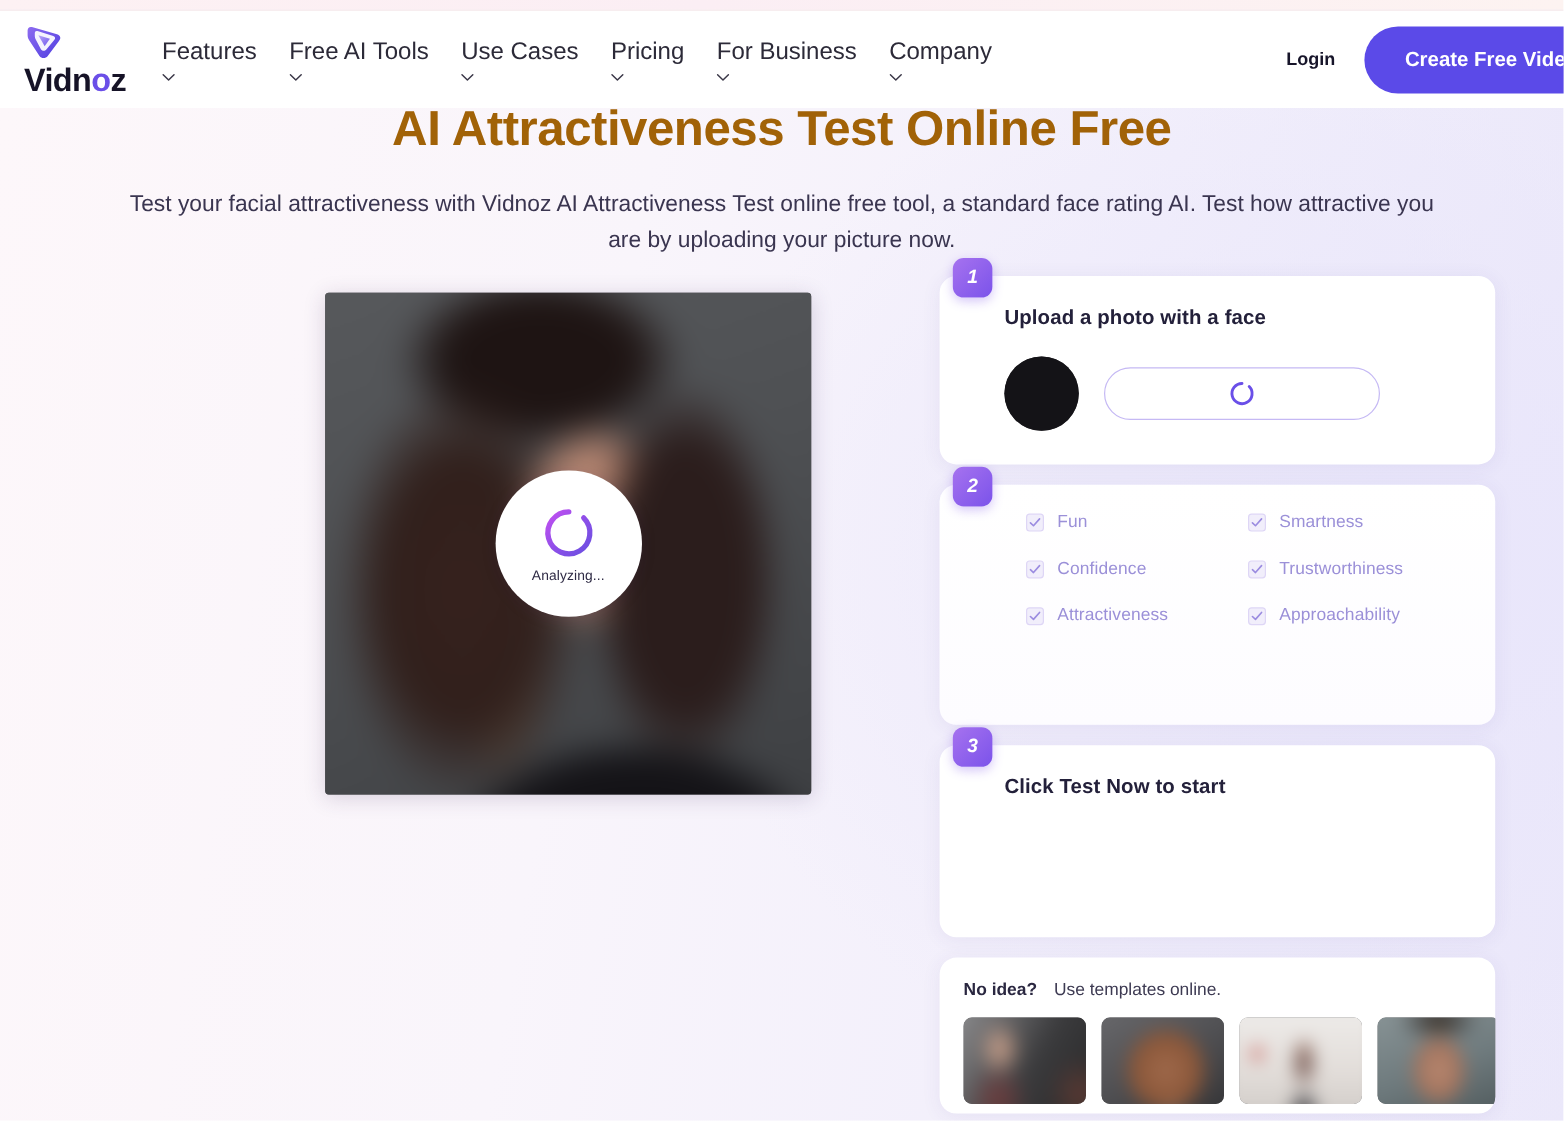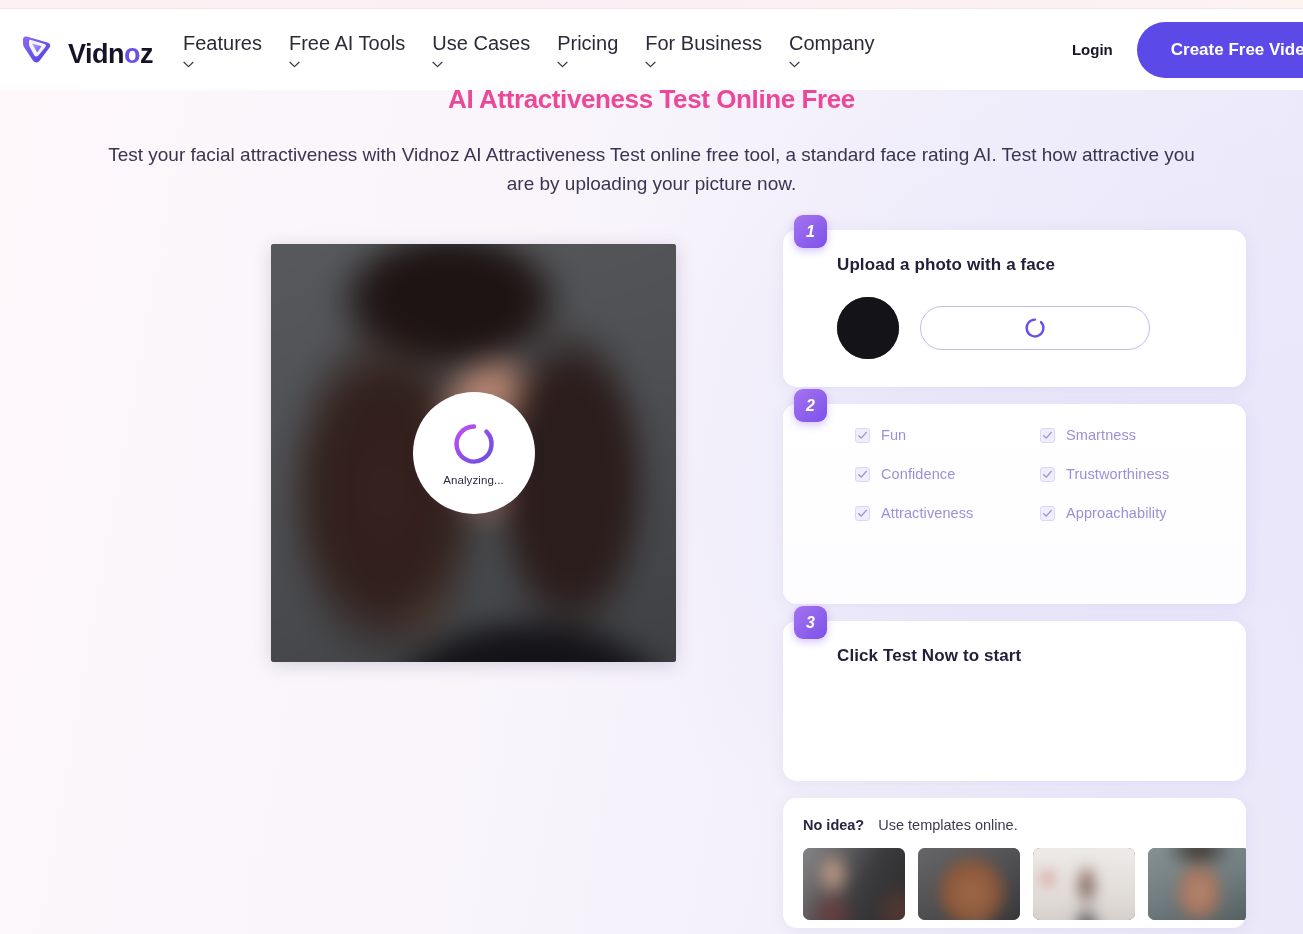--- a/index.html
+++ b/index.html
@@ -33,23 +33,24 @@
     width: 1303px;
     height: 81px;
     background: #ffffff;
     display: flex;
     align-items: center;
     z-index: 40;
   }
 
   .logo-wrap {
     display: flex;
-    align-items: flex-end;
+    align-items: flex-start;
     margin-left: 20px;
-    gap: 14px;
+    gap: 0;
+    flex-direction: column;
   }
   .logo-mark { width: 34px; height: 34px; display: block; }
   .logo-text {
     font-size: 27px;
     font-weight: 700;
     letter-spacing: -0.5px;
     color: #161327;
     line-height: 1;
     position: relative;
     top: 1px;
@@ -123,23 +124,23 @@
 
   
   #hero {
     position: absolute;
     top: 90px; left: 0;
     width: 1303px;
     text-align: center;
     z-index: 5;
   }
   #page-title {
-    font-size: 26px;
+    font-size: 41px;
     font-weight: 700;
-    color: #ec4899;
+    color: #a16207;
     letter-spacing: -0.4px;
     line-height: 1.1;
     margin-top: -5px;
   }
   #page-subtitle {
     font-size: 19px;
     color: #3a3550;
     line-height: 1.55;
     width: 1090px;
     margin: 26px auto 0 auto;

